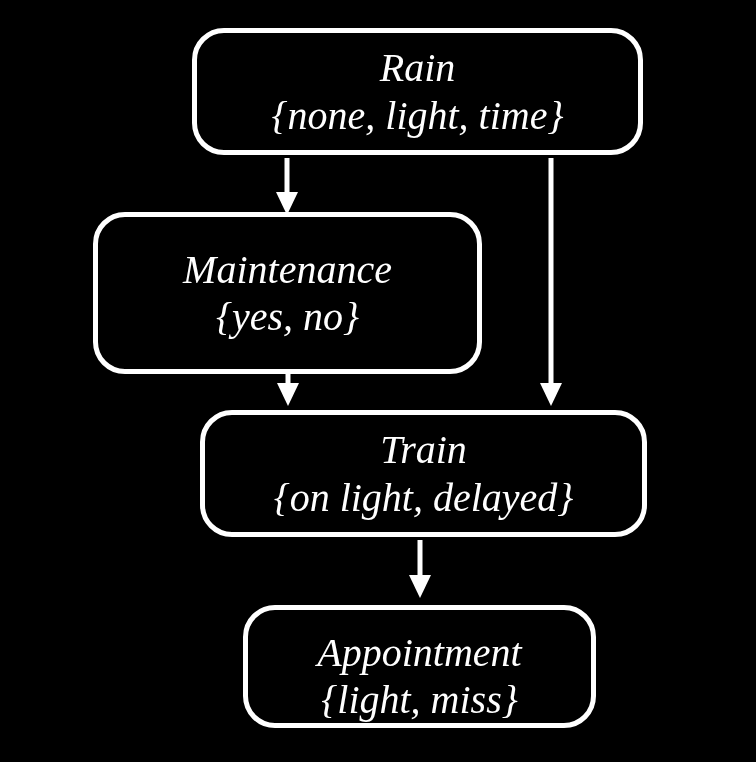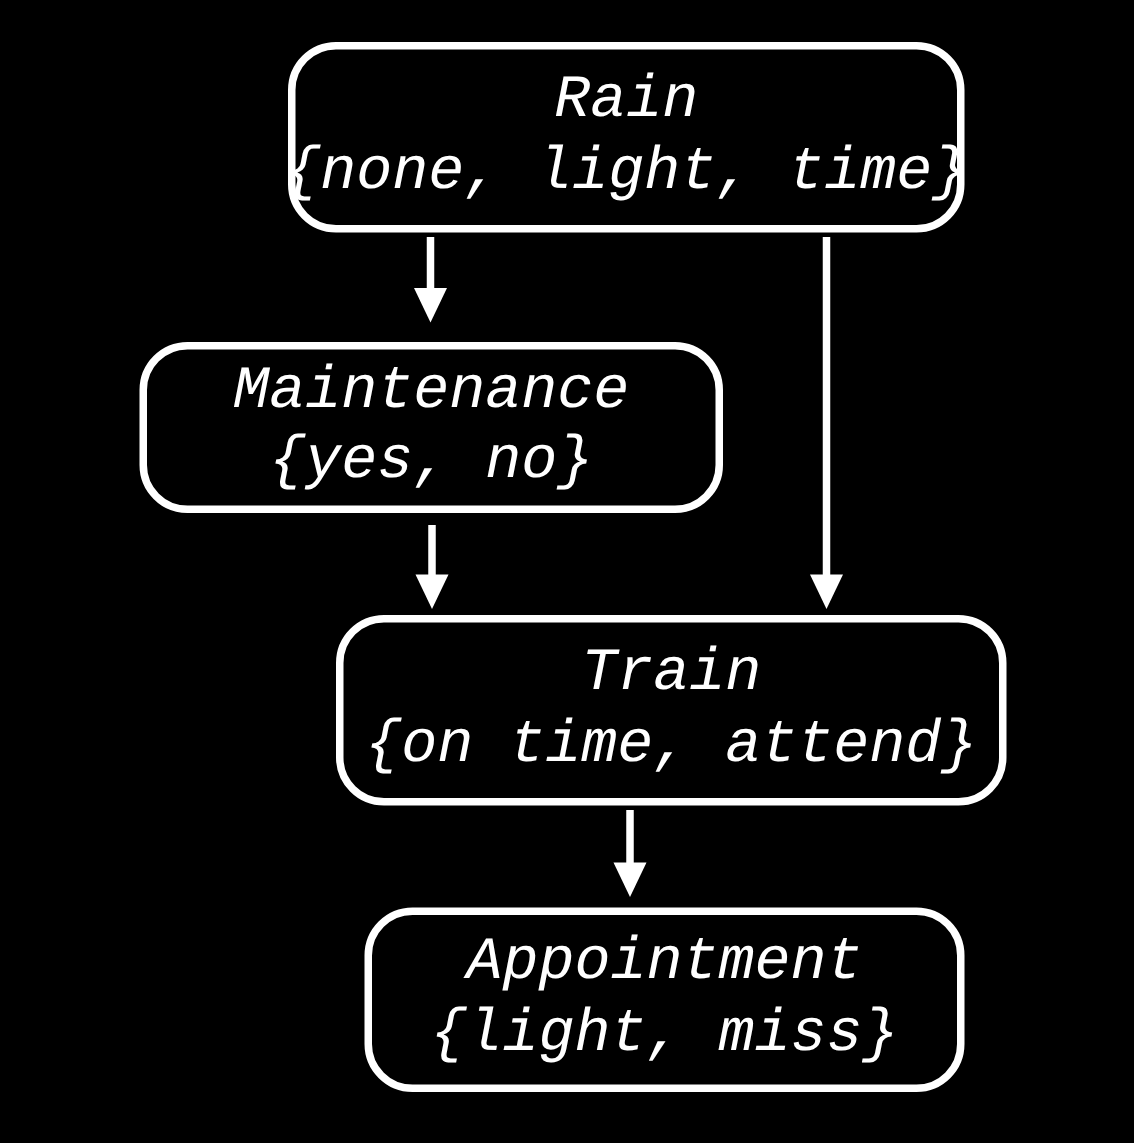--- a/index.html
+++ b/index.html
@@ -35,26 +35,25 @@
     color: #ffffff;
     display: flex;
     flex-direction: column;
     align-items: center;
     justify-content: center;
     text-align: center;
     font-style: italic;
     font-size: 40px;
     line-height: 1.18;
     white-space: nowrap;
-    font-family: Liberation Mono, monospace;
   }
   .node-rain        { left: 192px; top: 28px;  width: 451px; height: 127px; }
-  .node-maintenance { left: 93px;  top: 228px; width: 389px; height: 114px; }
-  .node-train       { left: 200px; top: 410px; width: 447px; height: 127px; margin-left: 24px; }
-  .node-appointment { left: 243px; top: 605px; width: 400px; height: 123px; }
+  .node-maintenance { left: 93px;  top: 212px; width: 389px; height: 162px; }
+  .node-train       { left: 200px; top: 410px; width: 447px; height: 127px; }
+  .node-appointment { left: 243px; top: 605px; width: 353px; height: 123px; justify-content: flex-end; }
   .edge-line {
     stroke: #ffffff;
     stroke-width: 5;
     fill: none;
   }
   .edge-head {
     fill: #ffffff;
     stroke: none;
   }
 </style>
@@ -87,21 +86,21 @@
     <div class="node-domain">{none, light, time}</div>
   </div>
 
   <div class="node node-maintenance">
     <div class="node-title">Maintenance</div>
     <div class="node-domain">{yes, no}</div>
   </div>
 
   <div class="node node-train">
     <div class="node-title">Train</div>
-    <div class="node-domain">{on time, attend}</div>
+    <div class="node-domain">{on light, delayed}</div>
   </div>
 
   <div class="node node-appointment">
     <div class="node-title">Appointment</div>
     <div class="node-domain">{light, miss}</div>
   </div>
 
 </div>
 
 </body></html>

